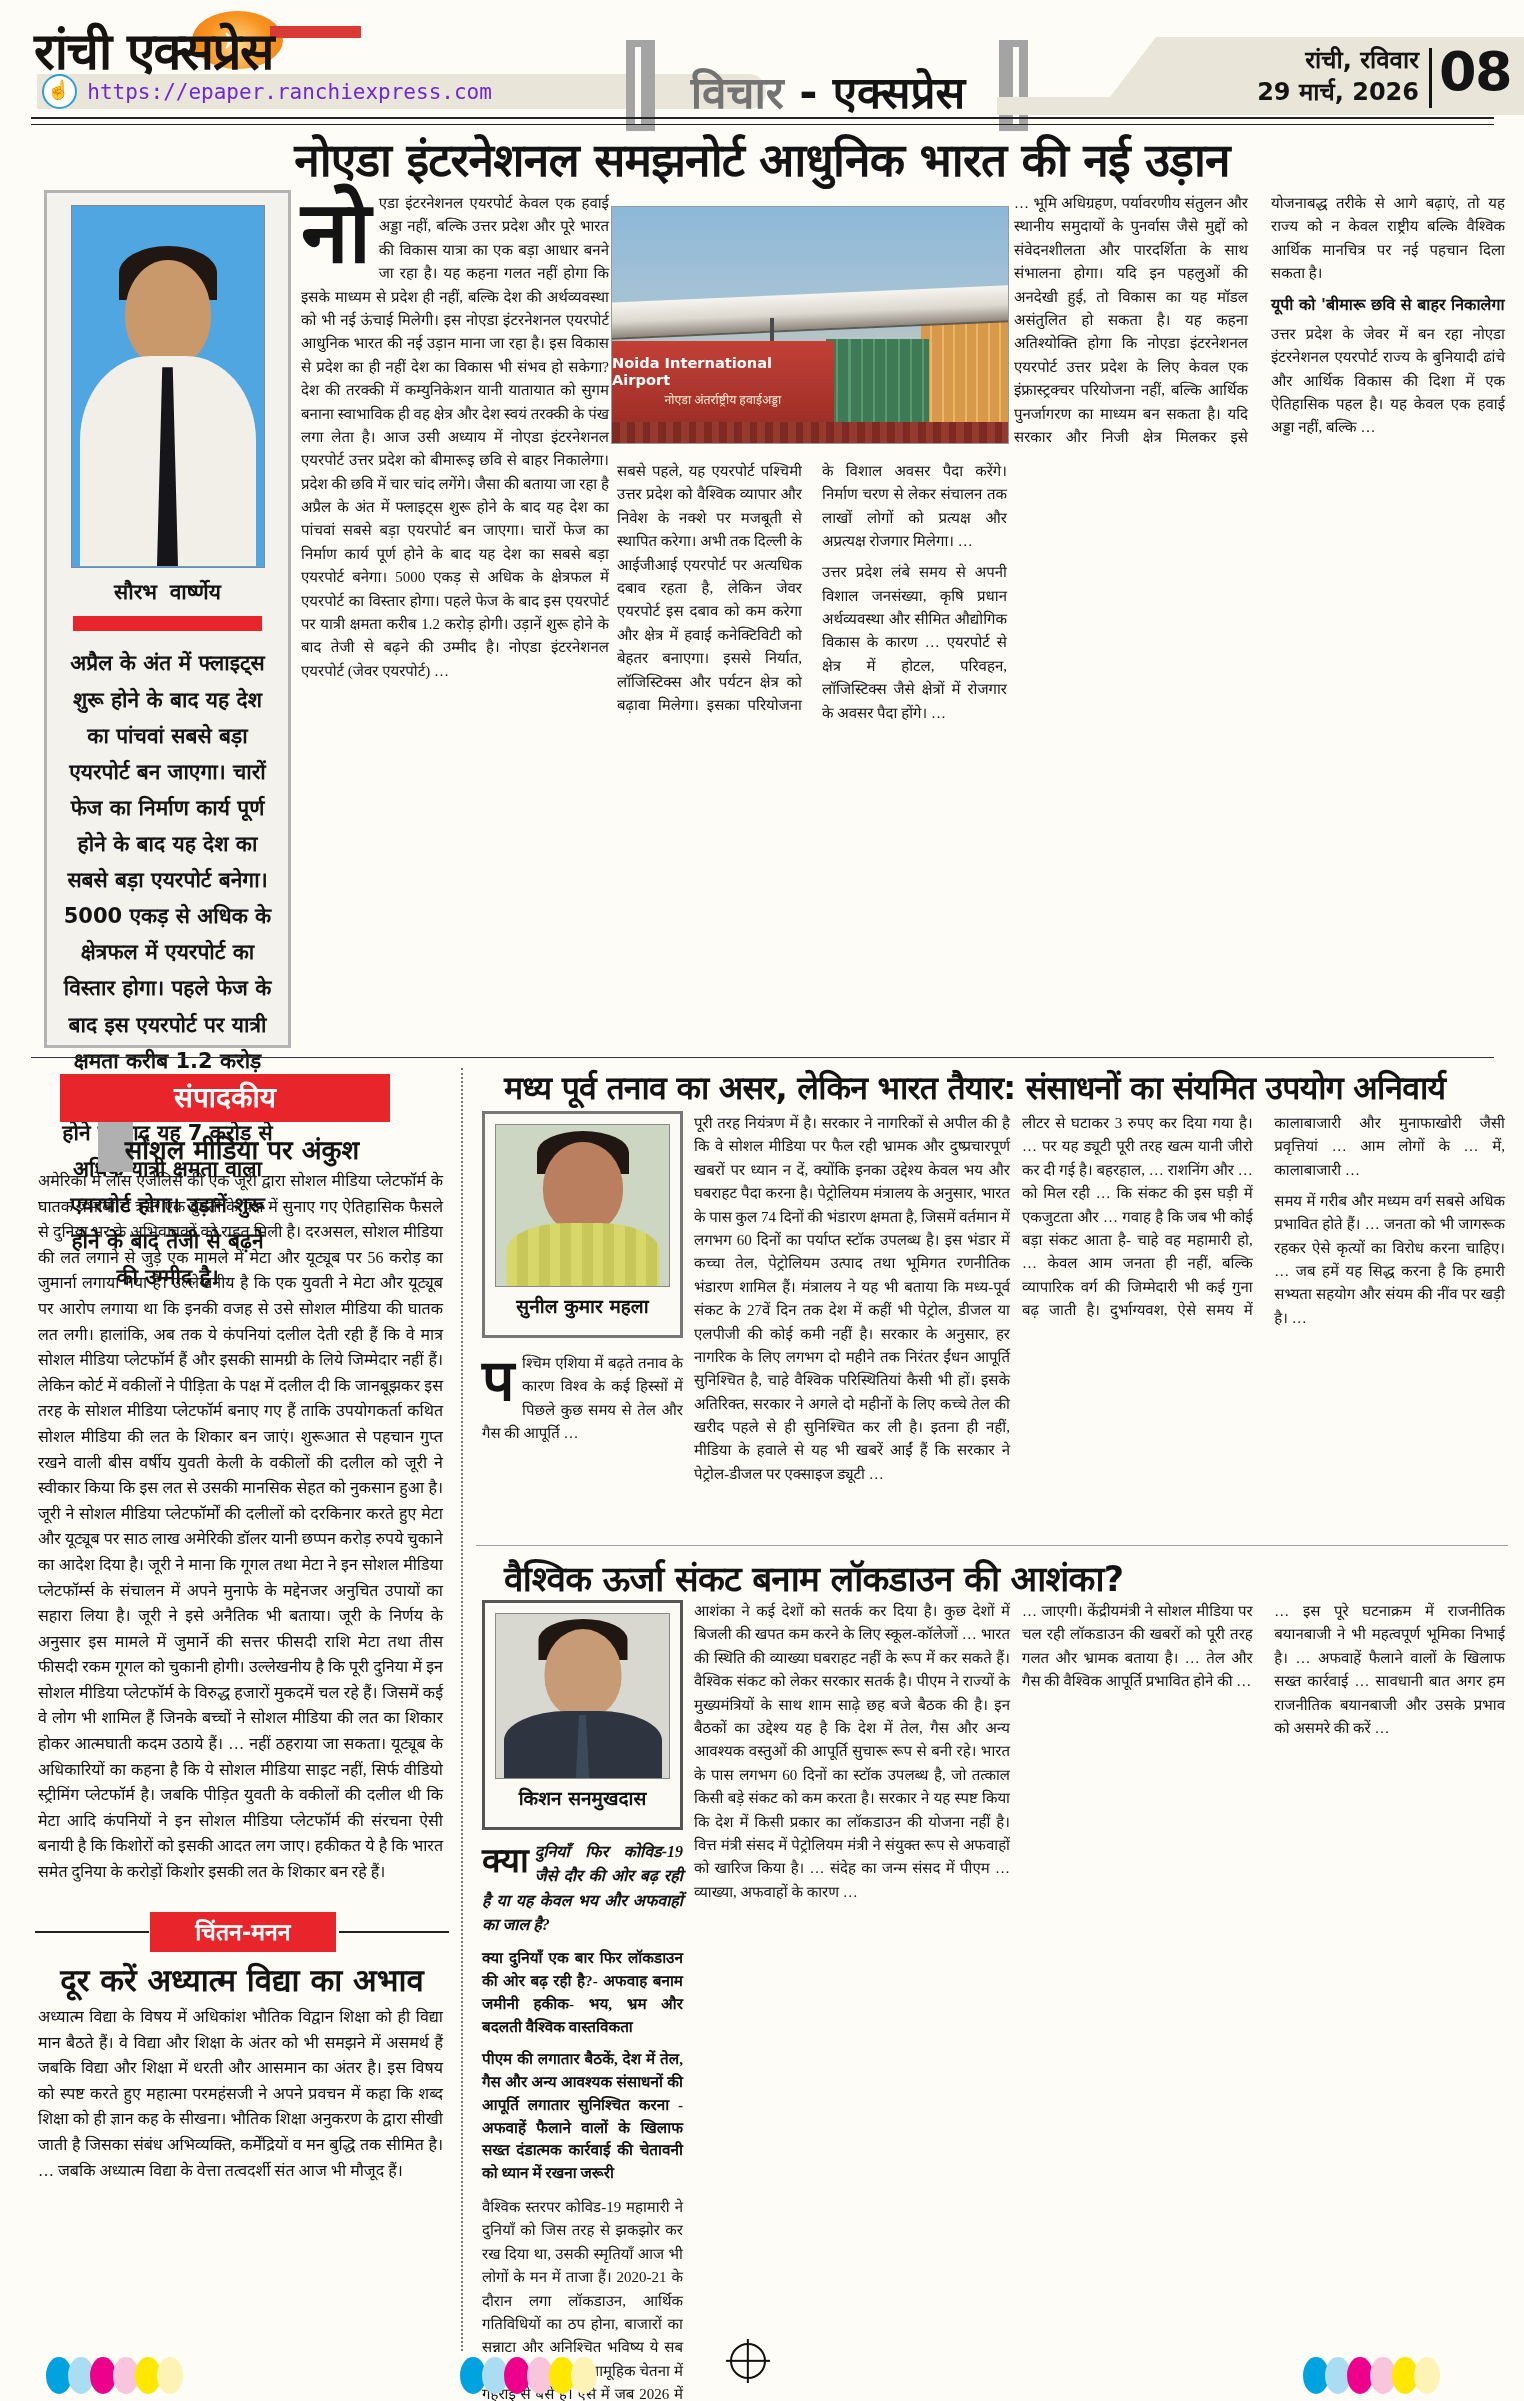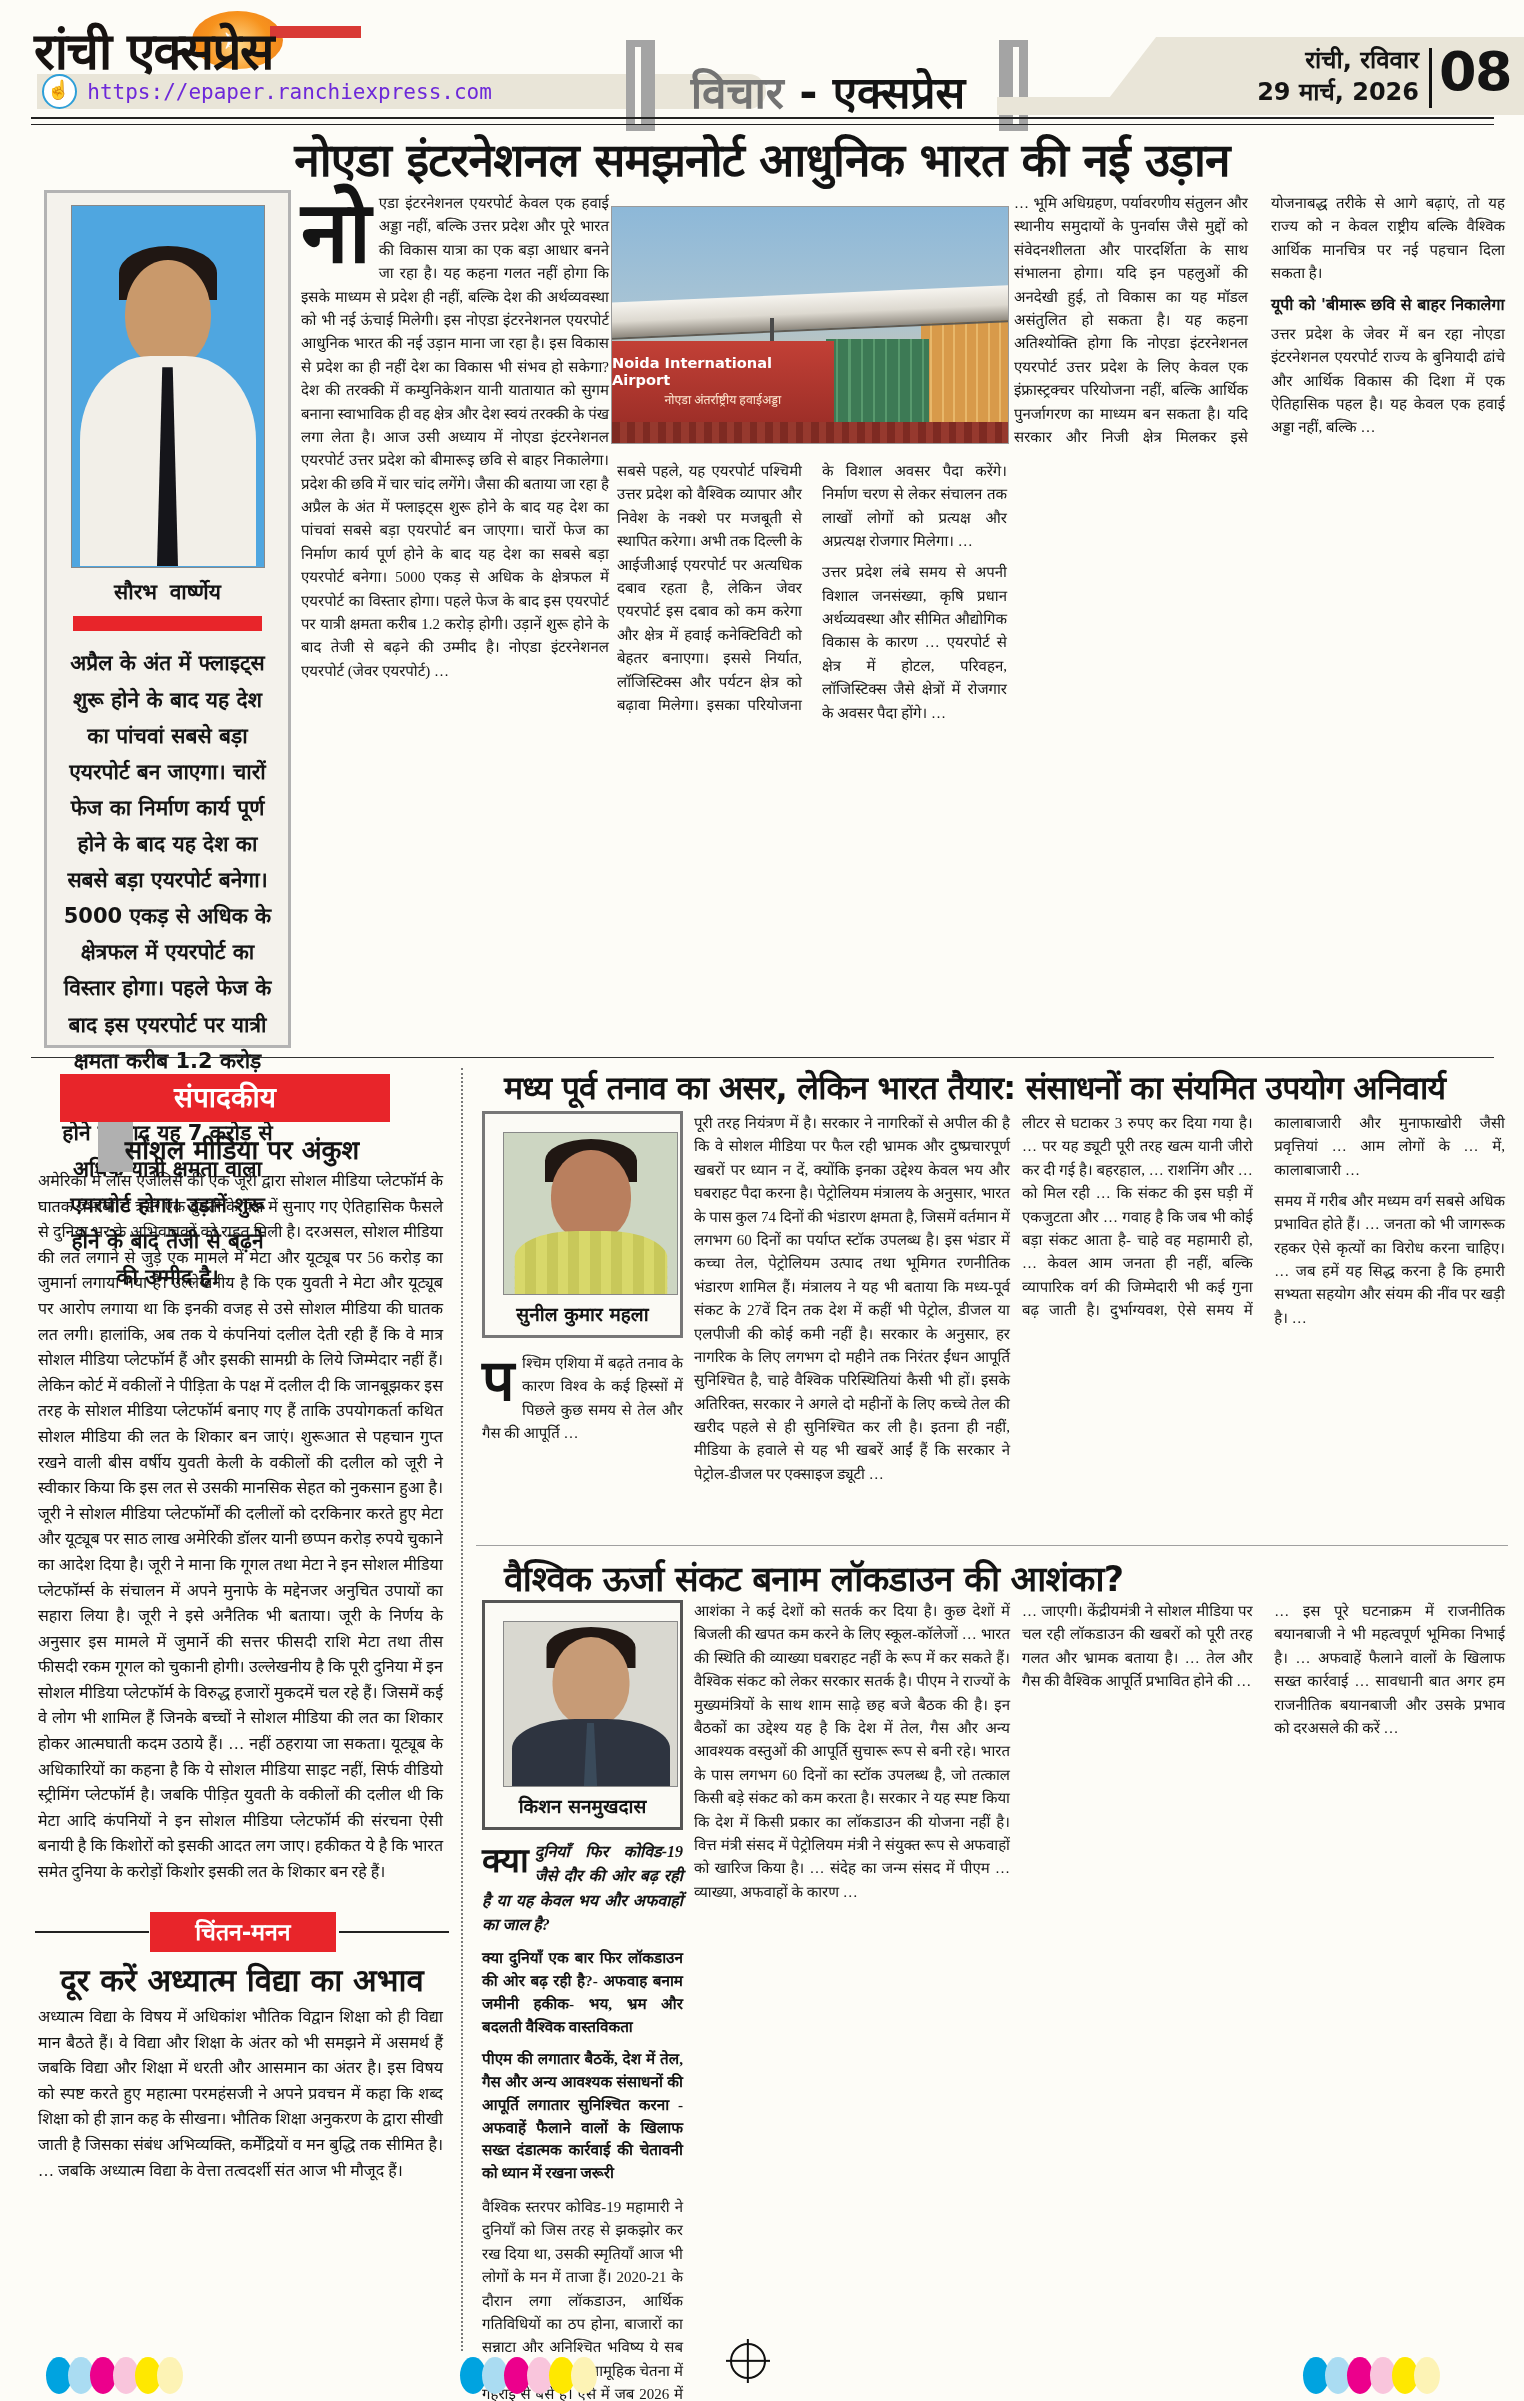--- a/index.html
+++ b/index.html
@@ -84,21 +84,21 @@
   .ch-rule-l{left:35px;width:114px;} .ch-rule-r{left:339px;width:110px;}
   .ch-banner{left:150px;top:1912px;width:186px;height:40px;background:#e8252a;color:#fff;
     font-family:"DejaVu Sans",sans-serif;font-weight:bold;font-size:23px;text-align:center;line-height:40px;}
   .ch-title{left:35px;top:1958px;width:414px;text-align:center;font-size:31px;font-weight:bold;
     font-family:"DejaVu Sans",sans-serif;}
   .ch-body{left:38px;top:2004px;width:405px;height:344px;font-size:16px;line-height:1.6;}
   
   .a-hl{left:504px;width:1032px;text-align:left;font-weight:bold;font-family:"DejaVu Sans",sans-serif;letter-spacing:-0.8px;}
   .a2-hl{top:1065px;font-size:32px;}
   .a3-hl{top:1554px;font-size:35px;}
-  .card-sm{border:3.1px solid #777;background:#fbfaf5;box-sizing:border-box;padding:18px;}
+  .card-sm{border:3.1px solid #777;background:#fbfaf5;box-sizing:border-box;padding:10px;}
   .card2{left:482px;top:1111px;width:201px;height:227px;}
   .ph2{width:173px;height:161px;background:#cdd6c2;}
   .ph3{width:173px;height:164px;background:#d9d8d0;}
   .byline-sm{margin-top:6.1px;text-align:center;font-size:19px;font-weight:bold;font-family:"DejaVu Sans",sans-serif;}
   .a2-c1{left:482px;top:1352px;width:201px;height:189px;}
   .a2-c2{left:694px;top:1112px;width:316px;height:430px;}
   .a2-c34{left:1022px;top:1112px;width:483px;height:430px;column-count:2;column-gap:21.5px;}
   .a23-rule{left:476px;top:1545px;width:1032px;border-top:0.8px solid #a0a0a0;}
   .card3{left:482px;top:1600px;width:201px;height:230px;}
   .a3-intro{left:482px;top:1840px;width:201px;height:508px;}
@@ -241,21 +241,21 @@
   <div class="abs col a3-intro bodytxt just">
     <span class="leadword">क्या</span>
     <span class="introtxt">दुनियाँ फिर कोविड-19 जैसे दौर की ओर बढ़ रही है या यह केवल भय और अफवाहों का जाल है?</span>
     <div class="subpt">क्या दुनियाँ एक बार फिर लॉकडाउन की ओर बढ़ रही है?- अफवाह बनाम जमीनी हकीक- भय, भ्रम और बदलती वैश्विक वास्तविकता</div>
     <div class="subpt">पीएम की लगातार बैठकें, देश में तेल, गैस और अन्य आवश्यक संसाधनों की आपूर्ति लगातार सुनिश्चित करना - अफवाहें फैलाने वालों के खिलाफ सख्त दंडात्मक कार्रवाई की चेतावनी को ध्यान में रखना जरूरी</div>
     <p style="margin-top:10.7px;">वैश्विक स्तरपर कोविड-19 महामारी ने दुनियाँ को जिस तरह से झकझोर कर रख दिया था, उसकी स्मृतियाँ आज भी लोगों के मन में ताजा हैं। 2020-21 के दौरान लगा लॉकडाउन, आर्थिक गतिविधियों का ठप होना, बाजारों का सन्नाटा और अनिश्चित भविष्य ये सब आज भी समाज की सामूहिक चेतना में गहराई से बसे हैं। ऐसे में जब 2026 में ऊर्जा संकट, पश्चिम एशिया में संघर्ष और सरकारों की लगातार बैठकों की खबरें सामने आती हैं, तो स्वाभाविक रूप से लोगों …</p>
   </div>
   <div class="abs col a3-c2 bodytxt just">आशंका ने कई देशों को सतर्क कर दिया है। कुछ देशों में बिजली की खपत कम करने के लिए स्कूल-कॉलेजों … भारत की स्थिति की व्याख्या घबराहट नहीं के रूप में कर सकते हैं। वैश्विक संकट को लेकर सरकार सतर्क है। पीएम ने राज्यों के मुख्यमंत्रियों के साथ शाम साढ़े छह बजे बैठक की है। इन बैठकों का उद्देश्य यह है कि देश में तेल, गैस और अन्य आवश्यक वस्तुओं की आपूर्ति सुचारू रूप से बनी रहे। भारत के पास लगभग 60 दिनों का स्टॉक उपलब्ध है, जो तत्काल किसी बड़े संकट को कम करता है। सरकार ने यह स्पष्ट किया कि देश में किसी प्रकार का लॉकडाउन की योजना नहीं है। वित्त मंत्री संसद में पेट्रोलियम मंत्री ने संयुक्त रूप से अफवाहों को खारिज किया है। … संदेह का जन्म संसद में पीएम … व्याख्या, अफवाहों के कारण …</div>
   <div class="abs col a3-c34 bodytxt just">
     <p>… जाएगी। केंद्रीयमंत्री ने सोशल मीडिया पर चल रही लॉकडाउन की खबरों को पूरी तरह गलत और भ्रामक बताया है। … तेल और गैस की वैश्विक आपूर्ति प्रभावित होने की …</p>
-    <p>… इस पूरे घटनाक्रम में राजनीतिक बयानबाजी ने भी महत्वपूर्ण भूमिका निभाई है। … अफवाहें फैलाने वालों के खिलाफ सख्त कार्रवाई … सावधानी बात अगर हम राजनीतिक बयानबाजी और उसके प्रभाव को दरअसले की करें …</p>
+    <p>… इस पूरे घटनाक्रम में राजनीतिक बयानबाजी ने भी महत्वपूर्ण भूमिका निभाई है। … अफवाहें फैलाने वालों के खिलाफ सख्त कार्रवाई … सावधानी बात अगर हम राजनीतिक बयानबाजी और उसके प्रभाव को असमरे की करें …</p>
   </div>
 
   <div class="abs dots dots1">
       <span class="dot" style="background: rgb(0, 163, 224);"></span>
       <span class="dot" style="background: rgb(170, 220, 242);"></span>
       <span class="dot" style="background: rgb(236, 0, 140);"></span>
       <span class="dot" style="background: rgb(249, 197, 220);"></span>
       <span class="dot" style="background: rgb(255, 232, 0);"></span>
       <span class="dot" style="background: rgb(253, 243, 181);"></span>
     </div>

